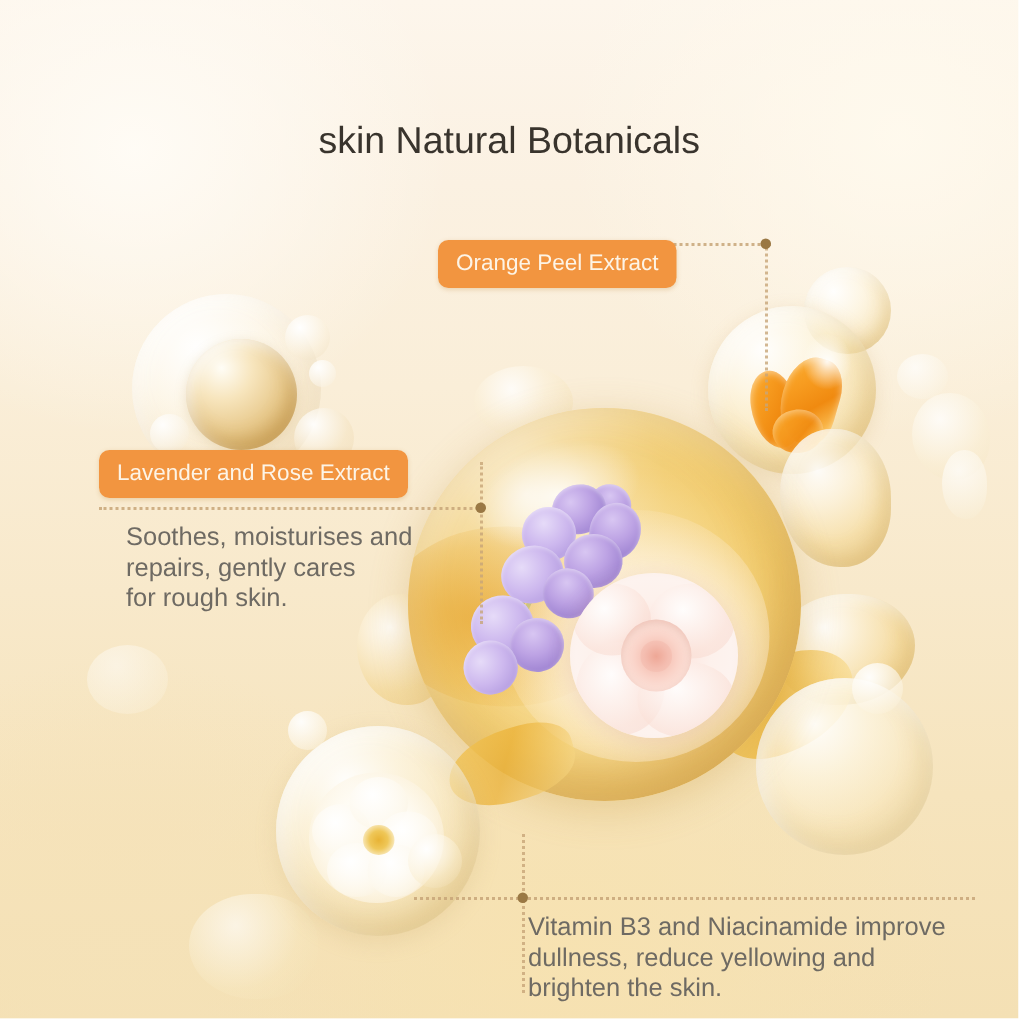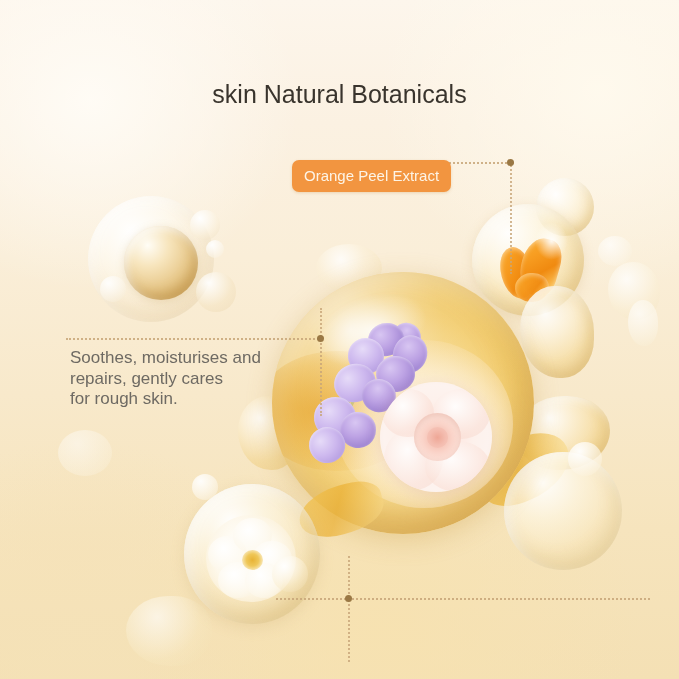--- a/index.html
+++ b/index.html
@@ -449,21 +449,21 @@
 
   .desc {
     position: absolute;
     color: #6e6a63;
     font-size: 17px;
     line-height: 1.22;
     font-stretch: condensed;
     white-space: pre-line;
   }
   .desc-orange-peel { left: 296px; top: 172px; width: 220px; }
-  .desc-lavender    { left: 70px;  top: 348px; width: 220px; }
+  .desc-lavender    { left: 84px;  top: 348px; width: 220px; }
   .desc-fruits      { left: 352px; top: 608px; width: 300px; }
 </style>
 </head>
 <body>
 
 <div id="poster">
 
   <div class="wash wash-tl"></div>
   <div class="wash wash-tr"></div>
   <div class="wash wash-bc"></div>
@@ -550,18 +550,22 @@
   <div class="dotline-h dl-lav-h"></div>
   <div class="dotline-v dl-lav-v"></div>
   <div class="dotnode dn-lav"></div>
 
   <div class="dotline-h dl-fr-h"></div>
   <div class="dotline-v dl-fr-v"></div>
   <div class="dotnode dn-fr"></div>
 
   <div class="badge badge-orange-peel">Orange Peel Extract</div>
 
+  <div class="badge badge-lavender">Lavender and Rose Extract</div>
   <div class="desc desc-lavender">Soothes, moisturises and
 repairs, gently cares
 for rough skin.</div>
 
+  <div class="desc desc-fruits">Vitamin B3 and Niacinamide improve
+dullness, reduce yellowing and
+brighten the skin.</div>
 
 </div>
 
 </body></html>

